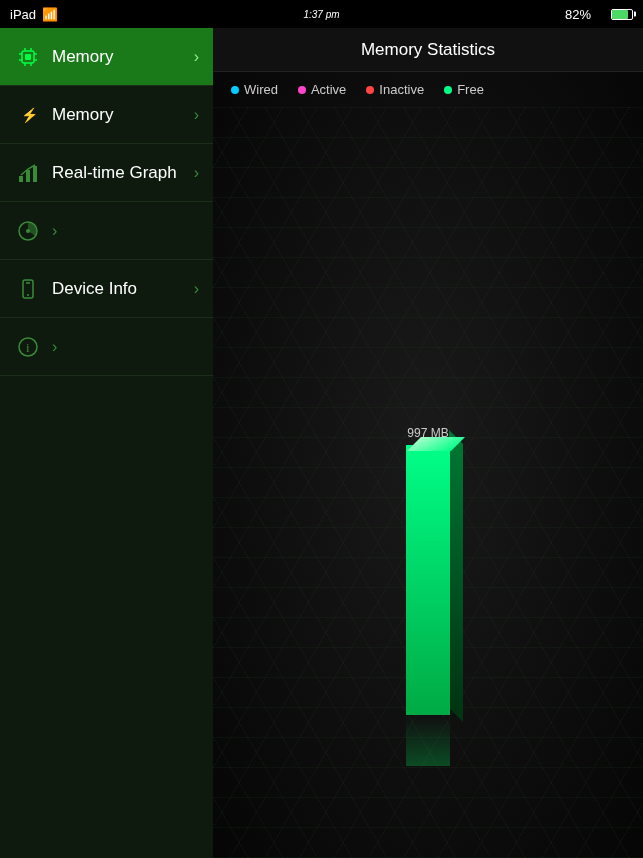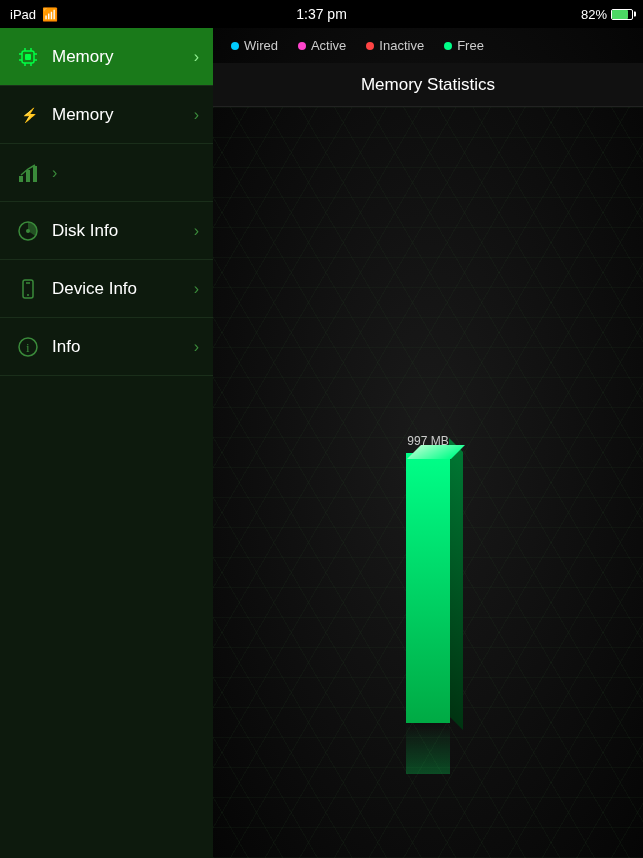--- a/index.html
+++ b/index.html
@@ -19,22 +19,22 @@
       height: 28px;
       background: #000;
       display: flex;
       align-items: center;
       justify-content: space-between;
       padding: 0 10px;
       font-size: 13px;
       color: #fff;
     }
     .status-left { display: flex; align-items: center; gap: 6px; justify-content: flex-end; }
-    .status-center { position: absolute; left: 50%; transform: translateX(-50%); font-size: 14px; }
-    .status-right { display: flex; align-items: center; gap: 4px; font-size: 13px; }
+    .status-center { position: absolute; left: 50%; transform: translateX(-50%); font-size: 10px; font-style: italic; }
+    .status-right { display: flex; align-items: center; gap: 20px; font-size: 13px; }
     .battery-bar {
       width: 22px; height: 11px;
       border: 1.5px solid #fff;
       border-radius: 2px;
       position: relative;
       display: inline-block;
     }
     .battery-bar::after {
       content: '';
       position: absolute;
@@ -170,21 +170,21 @@
       display: flex;
       align-items: flex-end;
       position: relative;
       z-index: 2;
     }
 
     .bar-wrapper {
       display: flex;
       flex-direction: column;
       align-items: flex-start;
-      margin: 4px 16px;
+      margin: 12px 16px;
     }
     .bar-value-label {
       font-size: 12px;
       color: #ccc;
       margin-bottom: 5px;
       align-self: center;
     }
     .bar-body {
       position: relative;
     }
@@ -241,32 +241,32 @@
 
     <div class="nav-item">
       <div class="nav-item-icon">
         <svg width="22" height="22" viewBox="0 0 22 22" fill="none">
           <rect x="2" y="14" width="4" height="6" fill="#3a8a3a"></rect>
           <rect x="9" y="8" width="4" height="12" fill="#3a8a3a"></rect>
           <rect x="16" y="4" width="4" height="16" fill="#3a8a3a"></rect>
           <polyline points="4,13 11,7 18,3" stroke="#3a8a3a" stroke-width="1.5" fill="none"></polyline>
         </svg>
       </div>
+      <span class="nav-item-label">Real-time Graph</span>
       <span class="nav-item-chevron">›</span>
     </div>
 
     <div class="nav-item">
       <div class="nav-item-icon">
         <svg width="22" height="22" viewBox="0 0 22 22" fill="none">
           <circle cx="11" cy="11" r="9" stroke="#3a8a3a" stroke-width="1.5" fill="none"></circle>
           <path d="M11 11 L11 2 A9 9 0 0 1 18.5 16 Z" fill="#3a8a3a" opacity="0.5"></path>
           <circle cx="11" cy="11" r="2" fill="#3a8a3a"></circle>
         </svg>
       </div>
-      <span class="nav-item-label">Disk Info</span>
       <span class="nav-item-chevron">›</span>
     </div>
 
     <div class="nav-item">
       <div class="nav-item-icon">
         <svg width="22" height="22" viewBox="0 0 22 22" fill="none">
           <rect x="6" y="2" width="10" height="18" rx="2" stroke="#3a8a3a" stroke-width="1.5" fill="none"></rect>
           <line x1="9" y1="5" x2="13" y2="5" stroke="#3a8a3a" stroke-width="1.5"></line>
           <circle cx="11" cy="17" r="1" fill="#3a8a3a"></circle>
         </svg>
@@ -275,49 +275,48 @@
       <span class="nav-item-chevron">›</span>
     </div>
 
     <div class="nav-item">
       <div class="nav-item-icon">
         <svg width="22" height="22" viewBox="0 0 22 22" fill="none">
           <circle cx="11" cy="11" r="9" stroke="#3a8a3a" stroke-width="1.5" fill="none"></circle>
           <text x="9" y="16" font-size="13" fill="#3a8a3a" font-family="serif">i</text>
         </svg>
       </div>
-      <span class="nav-item-label">Info</span>
       <span class="nav-item-chevron">›</span>
     </div>
 
   </div>
 
   <div id="main">
+
+    <div id="main-title-bar">
+      <span>Memory Statistics</span>
+    </div>
 
     <div id="legend">
       <div class="legend-item">
         <div class="legend-dot" style="background:#00ccff;"></div>
         <span>Wired</span>
       </div>
       <div class="legend-item">
         <div class="legend-dot" style="background:#ff44cc;"></div>
         <span>Active</span>
       </div>
       <div class="legend-item">
         <div class="legend-dot" style="background:#ff4444;"></div>
         <span>Inactive</span>
       </div>
       <div class="legend-item">
         <div class="legend-dot" style="background:#00ff88;"></div>
         <span>Free</span>
       </div>
-    </div>
-
-    <div id="main-title-bar">
-      <span>Memory Statistics</span>
     </div>
 
     <div id="chart-area">
       <div class="bars-container">
 
 
 
 
         <div class="bar-wrapper">
           <span class="bar-value-label">997 MB</span>

